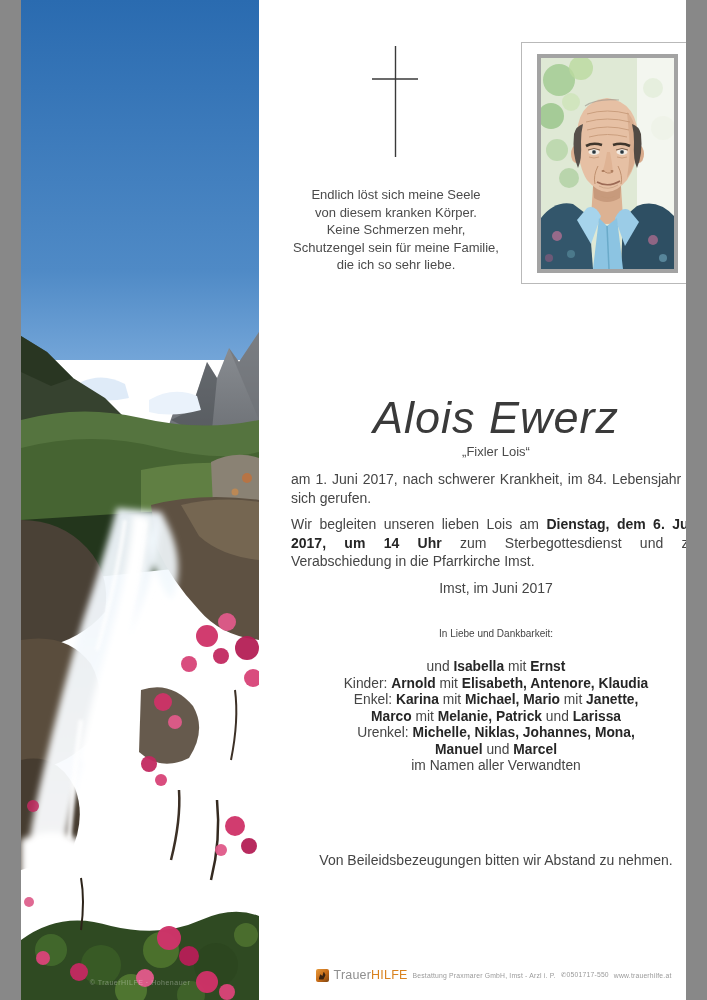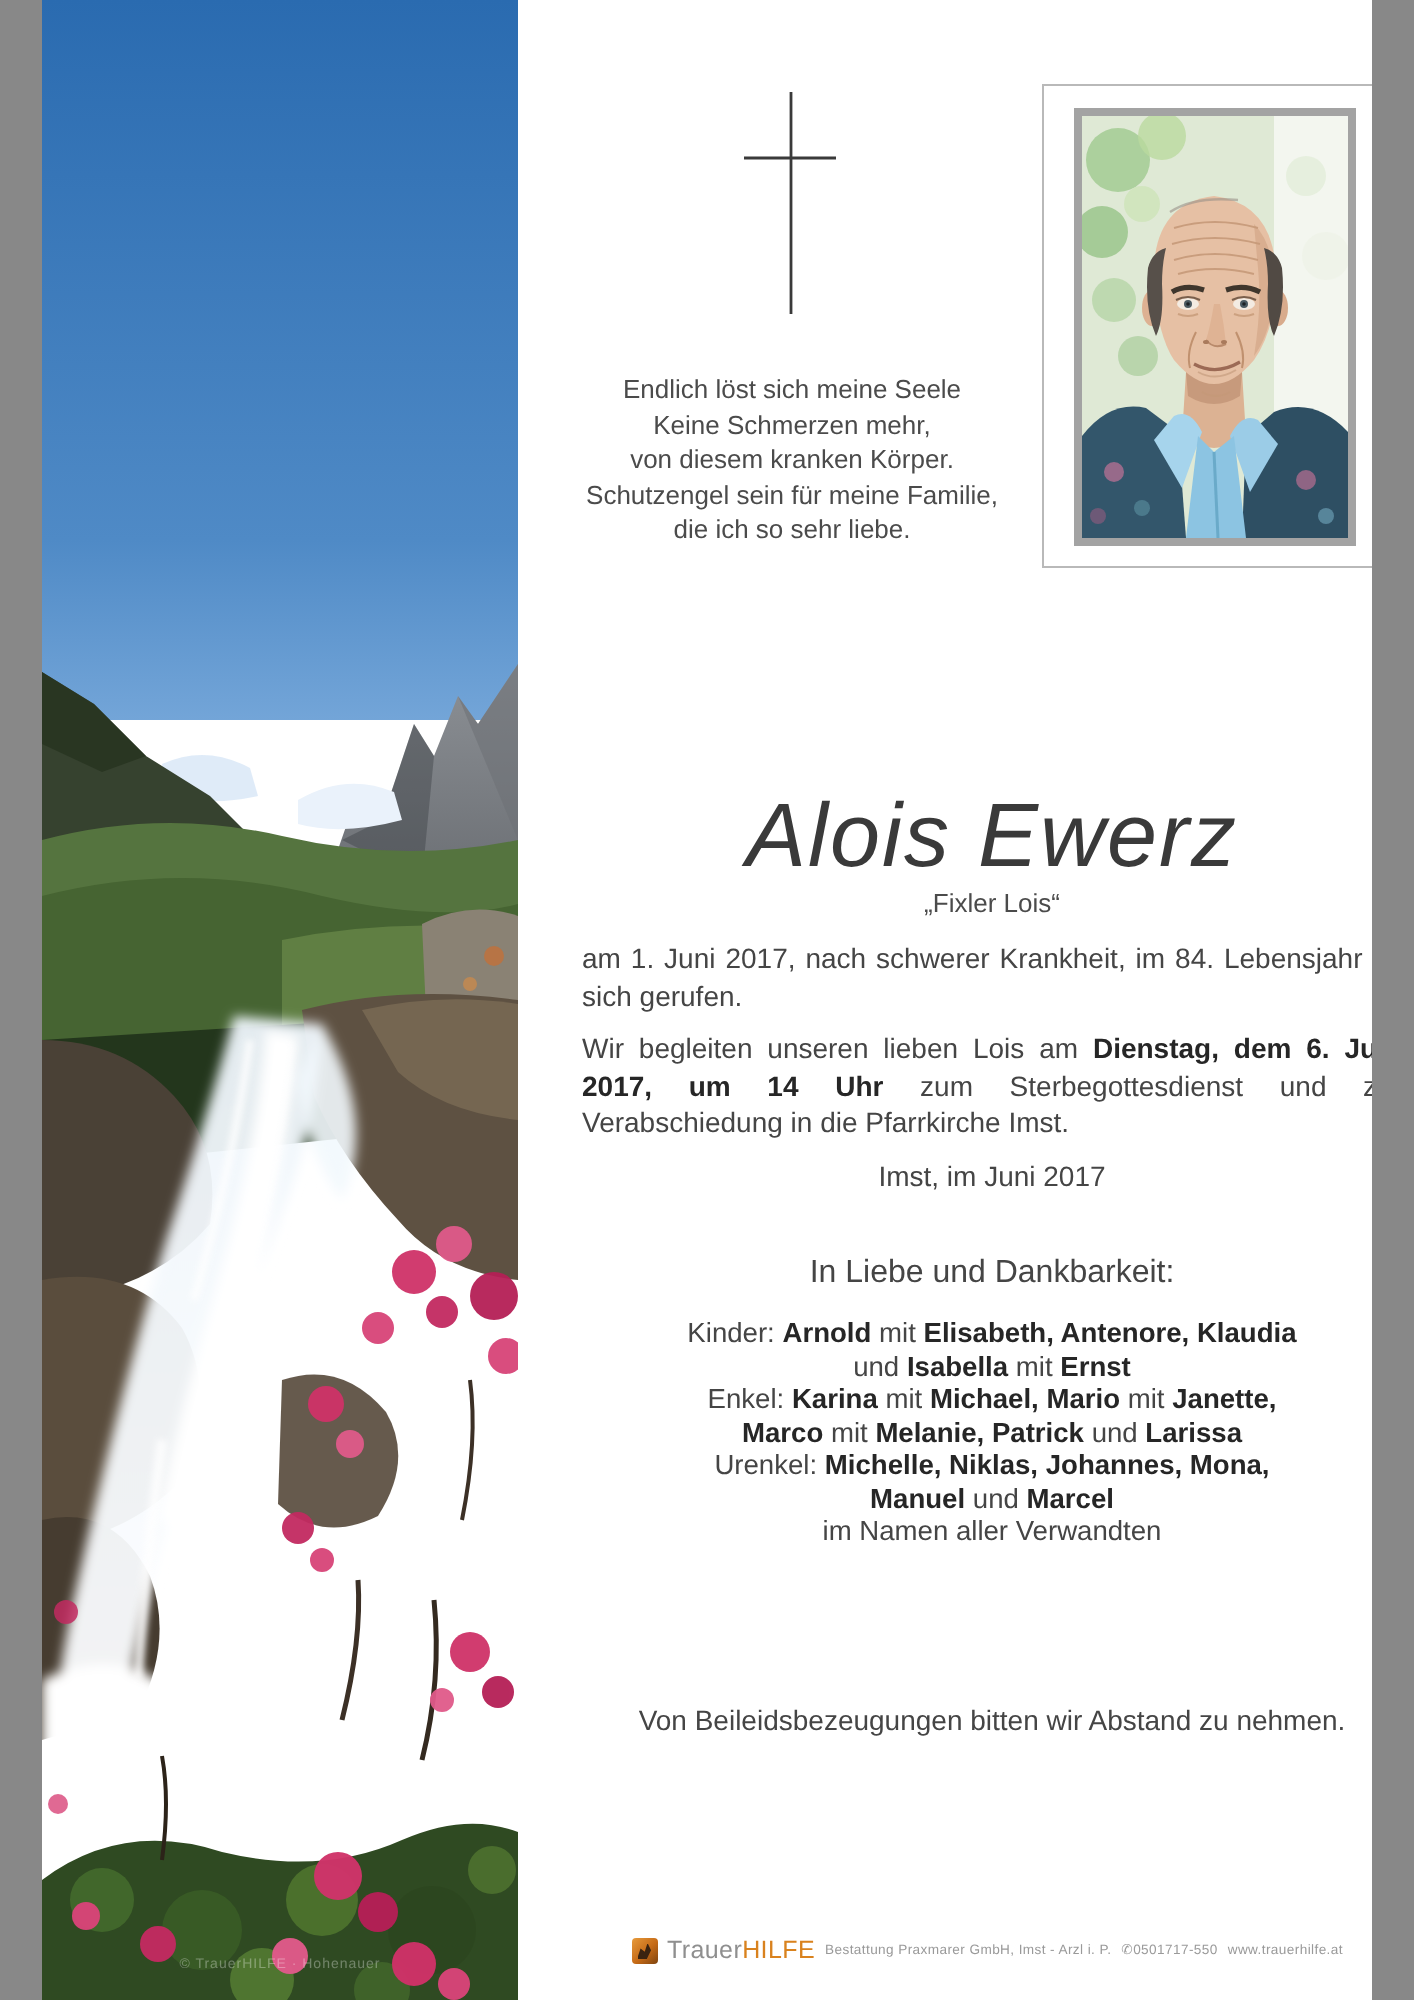--- a/index.html
+++ b/index.html
@@ -37,21 +37,21 @@
   .intro{top:320px;}
   .name{
     left:32px;top:392px;width:410px;text-align:center;
     font-size:45px;font-style:italic;font-weight:400;color:#3a3a3a;
     font-family:"Liberation Sans",sans-serif;letter-spacing:1px;
   }
   .nickname{left:32px;top:444px;width:410px;text-align:center;font-size:13px;color:#4b4b4b;}
   .death{top:470px;}
   .funeral{top:515px;}
   .place-date{left:32px;top:580px;width:410px;text-align:center;font-size:14px;}
-  .gratitude{left:32px;top:628px;width:410px;text-align:center;font-size:16px;}
+  .gratitude{left:32px;top:628px;width:410px;text-align:center;font-size:10px;}
   .fam{left:32px;top:659px;width:410px;text-align:center;font-size:13.8px;line-height:16.5px;}
   .rosary{left:32px;top:802px;width:410px;text-align:center;font-size:14px;line-height:18.5px;}
   .condolence{left:32px;top:852px;width:410px;text-align:center;font-size:14px;}
   
   .footer{
     left:0;top:968px;width:469px;display:flex;align-items:center;justify-content:center;gap:5px;
   }
   .logo-icon{width:13px;height:13px;border-radius:2px;position:relative;flex:0 0 auto;
     background:linear-gradient(135deg,#e89b3c 0%,#c56a16 55%,#7e4410 100%);}
   .logo-icon::after{
@@ -264,41 +264,41 @@
           <path d="M56,124 Q67,130 79,123" stroke="#9c6a55" stroke-width="1.6" fill="none"></path>
           <path d="M58,128 Q67,133 77,127" stroke="#caa183" stroke-width="1" fill="none" opacity=".8"></path>
 
           <path d="M60,138 Q67,142 74,138" stroke="#c59877" stroke-width="1" fill="none" opacity=".7"></path>
         </svg>
       </div>
     </div>
 
     <div class="abs poem">
         <div>Endlich löst sich meine Seele</div>
+        <div>von diesem kranken Körper.</div>
         <div>Keine Schmerzen mehr,</div>
-        <div>von diesem kranken Körper.</div>
         <div>Schutzengel sein für meine Familie,</div>
         <div>die ich so sehr liebe.</div>
       </div>
 
 
     <div class="abs name">Alois Ewerz</div>
     <div class="abs nickname">„Fixler Lois“</div>
 
     <div class="abs para death">am 1. Juni 2017, nach schwerer Krankheit, im 84. Lebensjahr zu sich gerufen.</div>
 
     <div class="abs para funeral"><span>Wir begleiten unseren lieben Lois am </span><b>Dienstag, dem 6. Juni 2017, um 14 Uhr</b><span> zum Sterbegottesdienst und zur Verabschiedung in die Pfarrkirche Imst.</span></div>
 
     <div class="abs place-date">Imst, im Juni 2017</div>
 
     <div class="abs gratitude">In Liebe und Dankbarkeit:</div>
 
     <div class="abs fam">
+        <div><span>und </span><b>Isabella</b><span> mit </span><b>Ernst</b></div>
         <div><span>Kinder: </span><b>Arnold</b><span> mit </span><b>Elisabeth, Antenore, Klaudia</b></div>
-        <div><span>und </span><b>Isabella</b><span> mit </span><b>Ernst</b></div>
         <div><span>Enkel: </span><b>Karina</b><span> mit </span><b>Michael, Mario</b><span> mit </span><b>Janette,</b></div>
         <div><b>Marco</b><span> mit </span><b>Melanie, Patrick</b><span> und </span><b>Larissa</b></div>
         <div><span>Urenkel: </span><b>Michelle, Niklas, Johannes, Mona,</b></div>
         <div><b>Manuel</b><span> und </span><b>Marcel</b></div>
         <div><span>im Namen aller Verwandten</span></div>
       </div>
 
 
     <div class="abs condolence">Von Beileidsbezeugungen bitten wir Abstand zu nehmen.</div>
 

